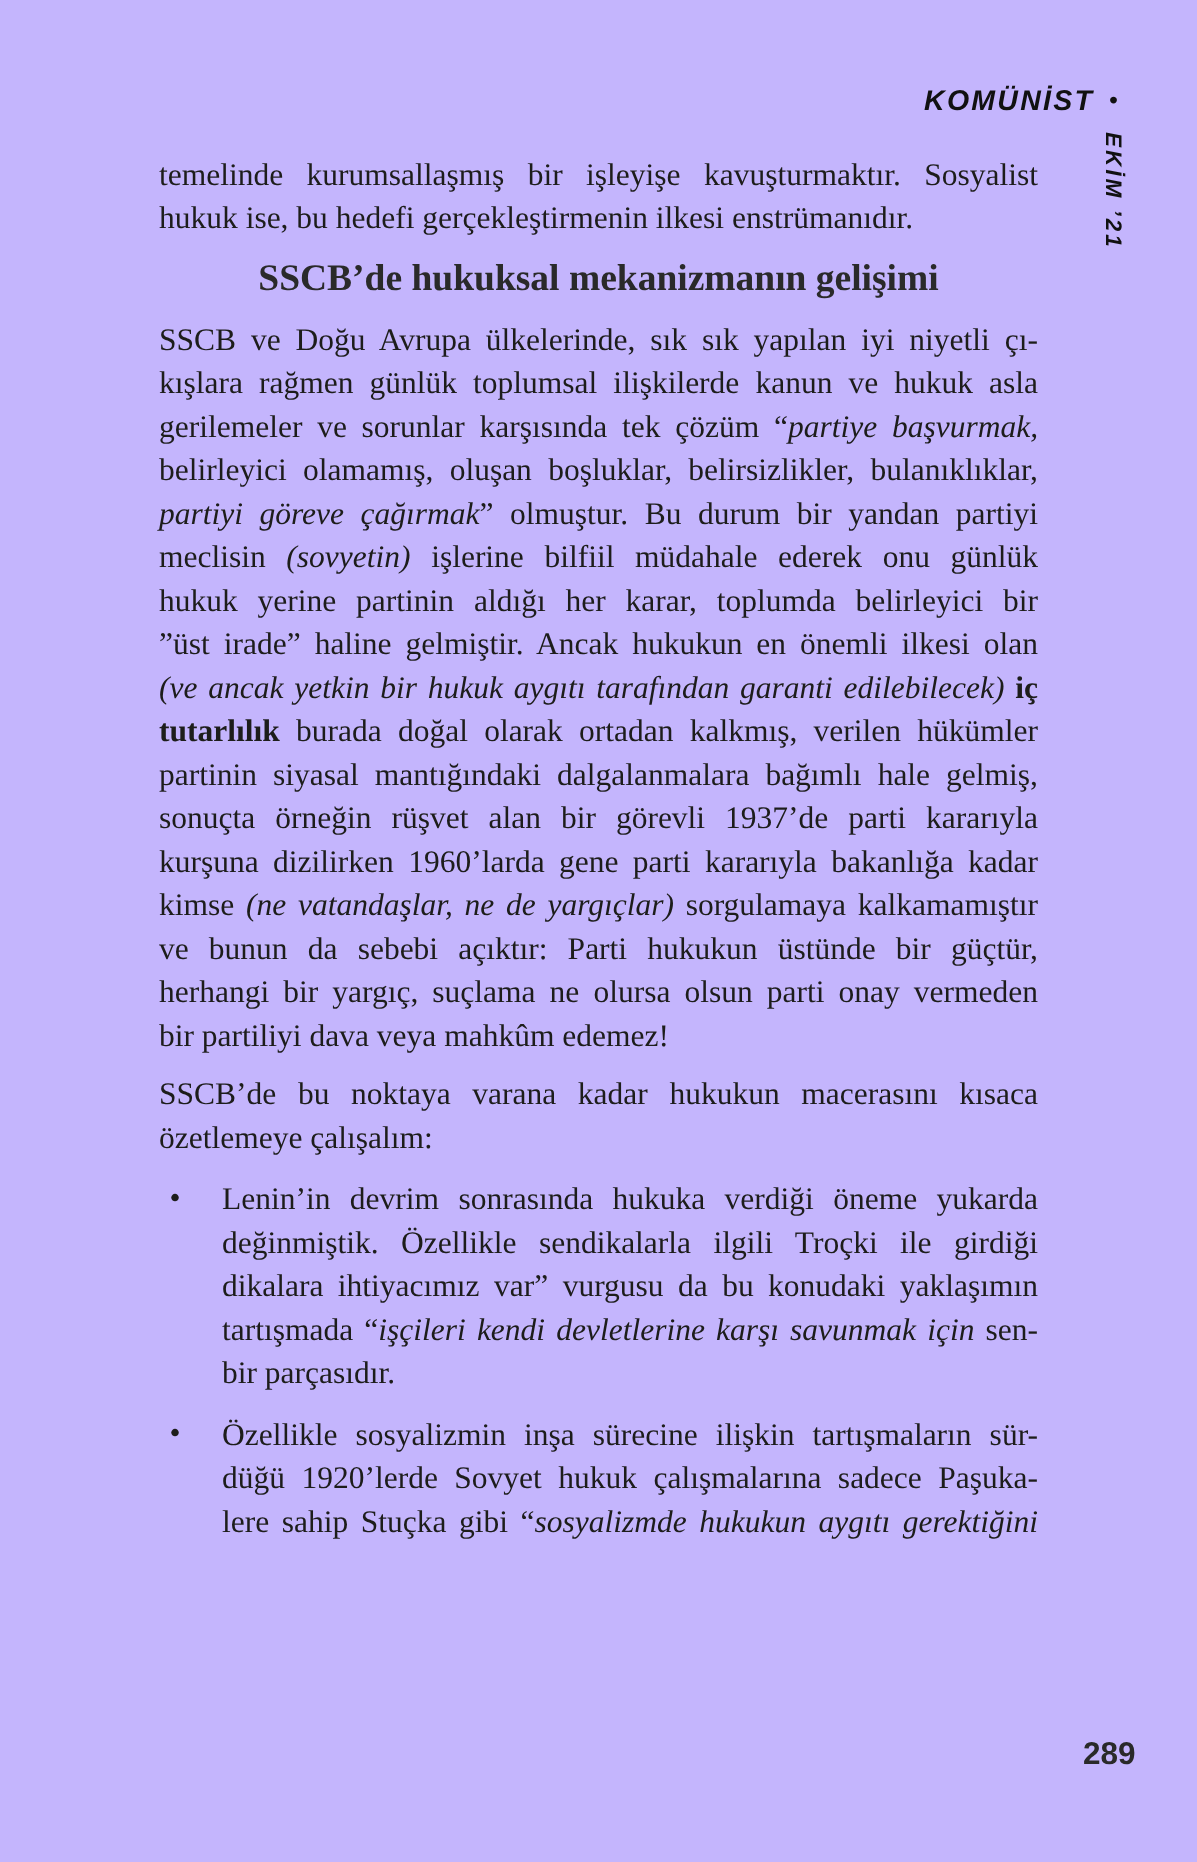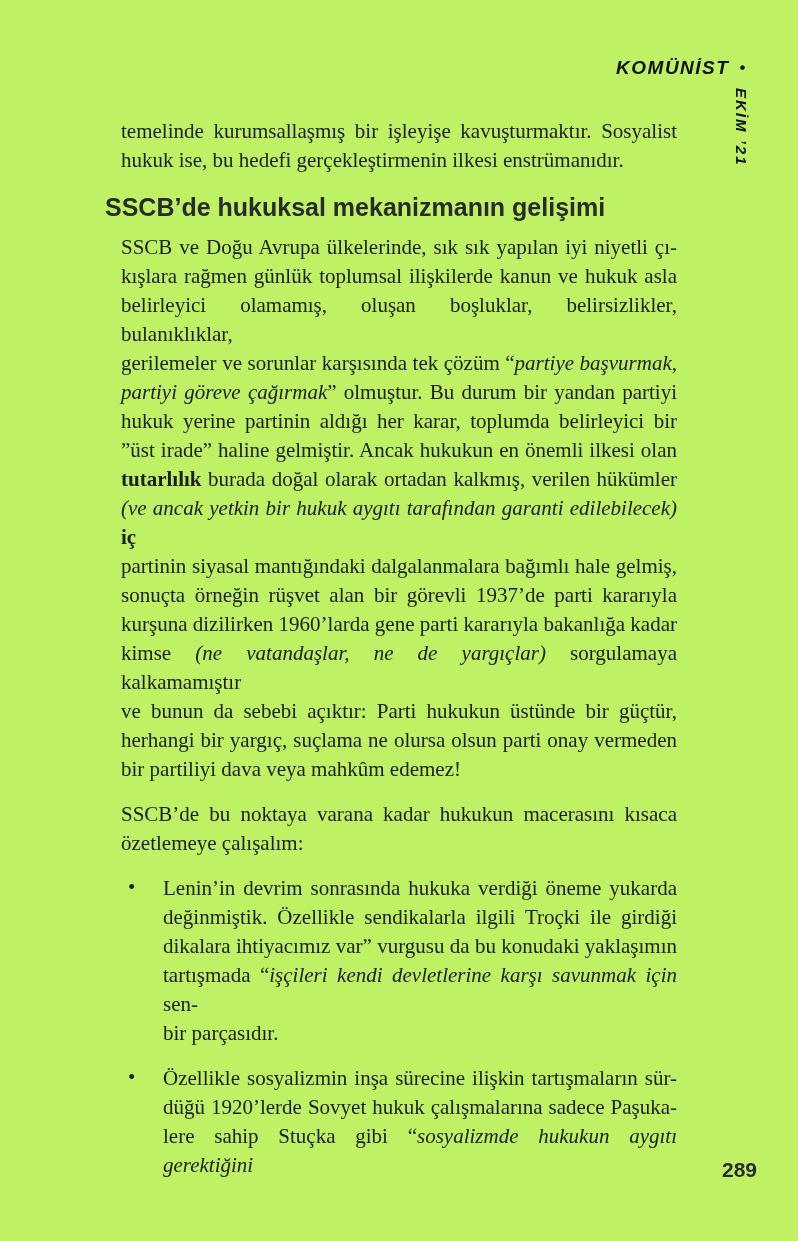--- a/index.html
+++ b/index.html
@@ -1,19 +1,19 @@
 <!DOCTYPE html>
 <html lang="tr"><head>
 <meta charset="utf-8">
 <style>
   html,body{margin:0;padding:0;background:#e8e8e8;}
   .page{
     position:relative;
     width:798px;height:1241px;
-    background:#bef264;
+    background:#c4b5fd;
     font-family:"Liberation Serif",serif;
     color:#1d1d1b;
     overflow:hidden;
     margin:0 auto;
   }
   
   .journal-header{
     position:absolute;top:57px;right:53px;
     font-family:"Liberation Sans",sans-serif;
     font-style:italic;font-weight:700;
@@ -30,25 +30,25 @@
     font-style:italic;font-weight:700;
     font-size:15px;letter-spacing:2px;
     color:#111;
   }
   
   .content{
     position:absolute;left:105px;top:101px;width:588px;
     font-size:21px;line-height:29px;
   }
   .section-heading{
-    font-family:Liberation Sans, sans-serif;
+    font-family:Liberation Serif, serif;
     font-weight:700;font-size:25px;line-height:32px;
-    color:#2a2a2a;margin:27px 0 7px 0;letter-spacing:0;
+    color:#2a2a2a;margin:27px 0 7px 0;letter-spacing:0;text-align:center;
   }
-  .para{margin:16px;}
+  .para{margin:1px;}
   .block + .block{margin-top:10px;}
   .bullet-item{position:relative;padding-left:42px;margin-top:12px !important;}
   .bullet-marker{position:absolute;left:7px;top:-1px;}
   .line{text-align:justify;text-align-last:justify;}
   .line.last{text-align-last:left;}
   .i{font-style:italic;}
   .b{font-weight:700;}
   .page-number{
     position:absolute;right:41px;bottom:59px;
     font-family:"Liberation Sans",sans-serif;
@@ -69,27 +69,28 @@
 
   <main class="content">
       <div class="para block">
         <div class="line" style=""><span>temelinde kurumsallaşmış bir işleyişe kavuşturmaktır. Sosyalist</span></div>
         <div class="line last" style=""><span>hukuk ise, bu hedefi gerçekleştirmenin ilkesi enstrümanıdır.</span></div>
       </div>
       <h2 class="section-heading block">SSCB’de hukuksal mekanizmanın gelişimi</h2>
       <div class="para block">
         <div class="line" style=""><span>SSCB ve Doğu Avrupa ülkelerinde, sık sık yapılan iyi niyetli çı-</span></div>
         <div class="line" style=""><span>kışlara rağmen günlük toplumsal ilişkilerde kanun ve hukuk asla</span></div>
+        <div class="line" style=""><span>gerilemeler ve sorunlar karşısında tek çözüm “</span><span class="i">partiye başvurmak,</span></div>
         <div class="line" style=""><span>belirleyici olamamış, oluşan boşluklar, belirsizlikler, bulanıklıklar,</span></div>
-        <div class="line" style=""><span>gerilemeler ve sorunlar karşısında tek çözüm “</span><span class="i">partiye başvurmak,</span></div>
         <div class="line" style=""><span class="i">partiyi göreve çağırmak</span><span>” olmuştur. Bu durum bir yandan partiyi</span></div>
+        <div class="line" style=""><span>meclisin </span><span class="i">(sovyetin)</span><span> işlerine bilfiil müdahale ederek onu günlük</span></div>
         <div class="line" style=""><span>hukuk yerine partinin aldığı her karar, toplumda belirleyici bir</span></div>
         <div class="line" style=""><span>”üst irade” haline gelmiştir. Ancak hukukun en önemli ilkesi olan</span></div>
+        <div class="line" style=""><span class="i">(ve ancak yetkin bir hukuk aygıtı tarafından garanti edilebilecek)</span><span> </span><span class="b">iç</span></div>
         <div class="line" style=""><span class="b">tutarlılık</span><span> burada doğal olarak ortadan kalkmış, verilen hükümler</span></div>
-        <div class="line" style=""><span class="i">(ve ancak yetkin bir hukuk aygıtı tarafından garanti edilebilecek)</span><span> </span><span class="b">iç</span></div>
         <div class="line" style=""><span>partinin siyasal mantığındaki dalgalanmalara bağımlı hale gelmiş,</span></div>
         <div class="line" style=""><span>sonuçta örneğin rüşvet alan bir görevli 1937’de parti kararıyla</span></div>
         <div class="line" style=""><span>kurşuna dizilirken 1960’larda gene parti kararıyla bakanlığa kadar</span></div>
         <div class="line" style=""><span>kimse </span><span class="i">(ne vatandaşlar, ne de yargıçlar)</span><span> sorgulamaya kalkamamıştır</span></div>
         <div class="line" style=""><span>ve bunun da sebebi açıktır: Parti hukukun üstünde bir güçtür,</span></div>
         <div class="line" style=""><span>herhangi bir yargıç, suçlama ne olursa olsun parti onay vermeden</span></div>
         <div class="line last" style=""><span>bir partiliyi dava veya mahkûm edemez!</span></div>
       </div>
       <div class="para block">
         <div class="line" style=""><span>SSCB’de bu noktaya varana kadar hukukun macerasını kısaca</span></div>

